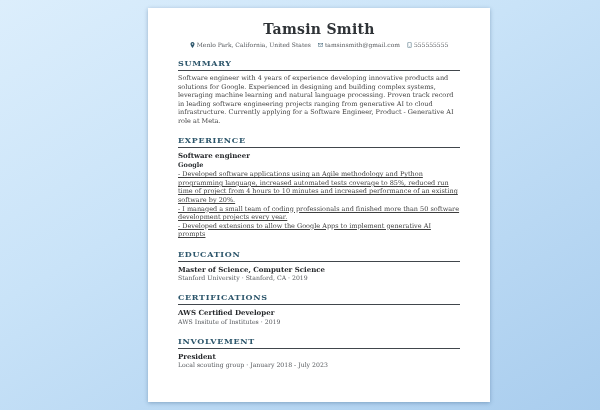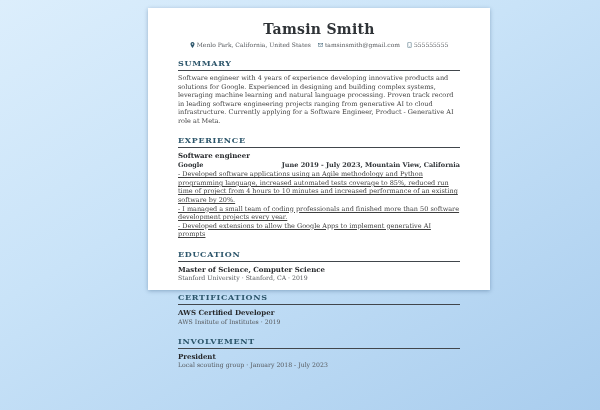--- a/index.html
+++ b/index.html
@@ -6,21 +6,21 @@
   body { font-family: "DejaVu Serif", serif; }
   .canvas {
     position: relative;
     width: 600px; height: 410px;
     background: linear-gradient(150deg, #dceefc 0%, #c9e3f8 40%, #a9cdee 100%);
     overflow: hidden;
   }
   .page {
     position: absolute;
     left: 148px; top: 8px;
-    width: 342px; height: 282px;
+    width: 342px; height: 394px;
     background: #ffffff;
     box-shadow: 0 1px 4px rgba(30, 70, 110, 0.35);
     padding: 13px 30px 10px 30px;
     color: #3e3e3e;
   }
   .resume-name {
     text-align: center;
     font-size: 14px;
     font-weight: bold;
     color: #2f3337;
@@ -106,21 +106,20 @@
       <div class="section-title">SUMMARY</div>
       <div class="body-text">Software engineer with 4 years of experience developing innovative products and solutions for Google. Experienced in designing and building complex systems, leveraging machine learning and natural language processing. Proven track record in leading software engineering projects ranging from generative AI to cloud infrastructure. Currently applying for a Software Engineer, Product - Generative AI role at Meta.</div>
     </div>
 
     <div class="section">
       <div class="section-title">EXPERIENCE</div>
       <div class="entry">
         <div class="entry-title">Software engineer</div>
         <div class="entry-subrow">
           <span>Google</span>
-          <span>June 2019 - July 2023, Mountain View, California</span>
         </div>
         <div class="bullets">
           <div class="bullet">- Developed software applications using an Agile methodology and Python programming language, increased automated tests coverage to 85%, reduced run time of project from 4 hours to 10 minutes and increased performance of an existing software by 20%.</div>
           <div class="bullet">- I managed a small team of coding professionals and finished more than 50 software development projects every year.</div>
           <div class="bullet">- Developed extensions to allow the Google Apps to implement generative AI prompts</div>
         </div>
       </div>
     </div>
 
     <div class="section">

